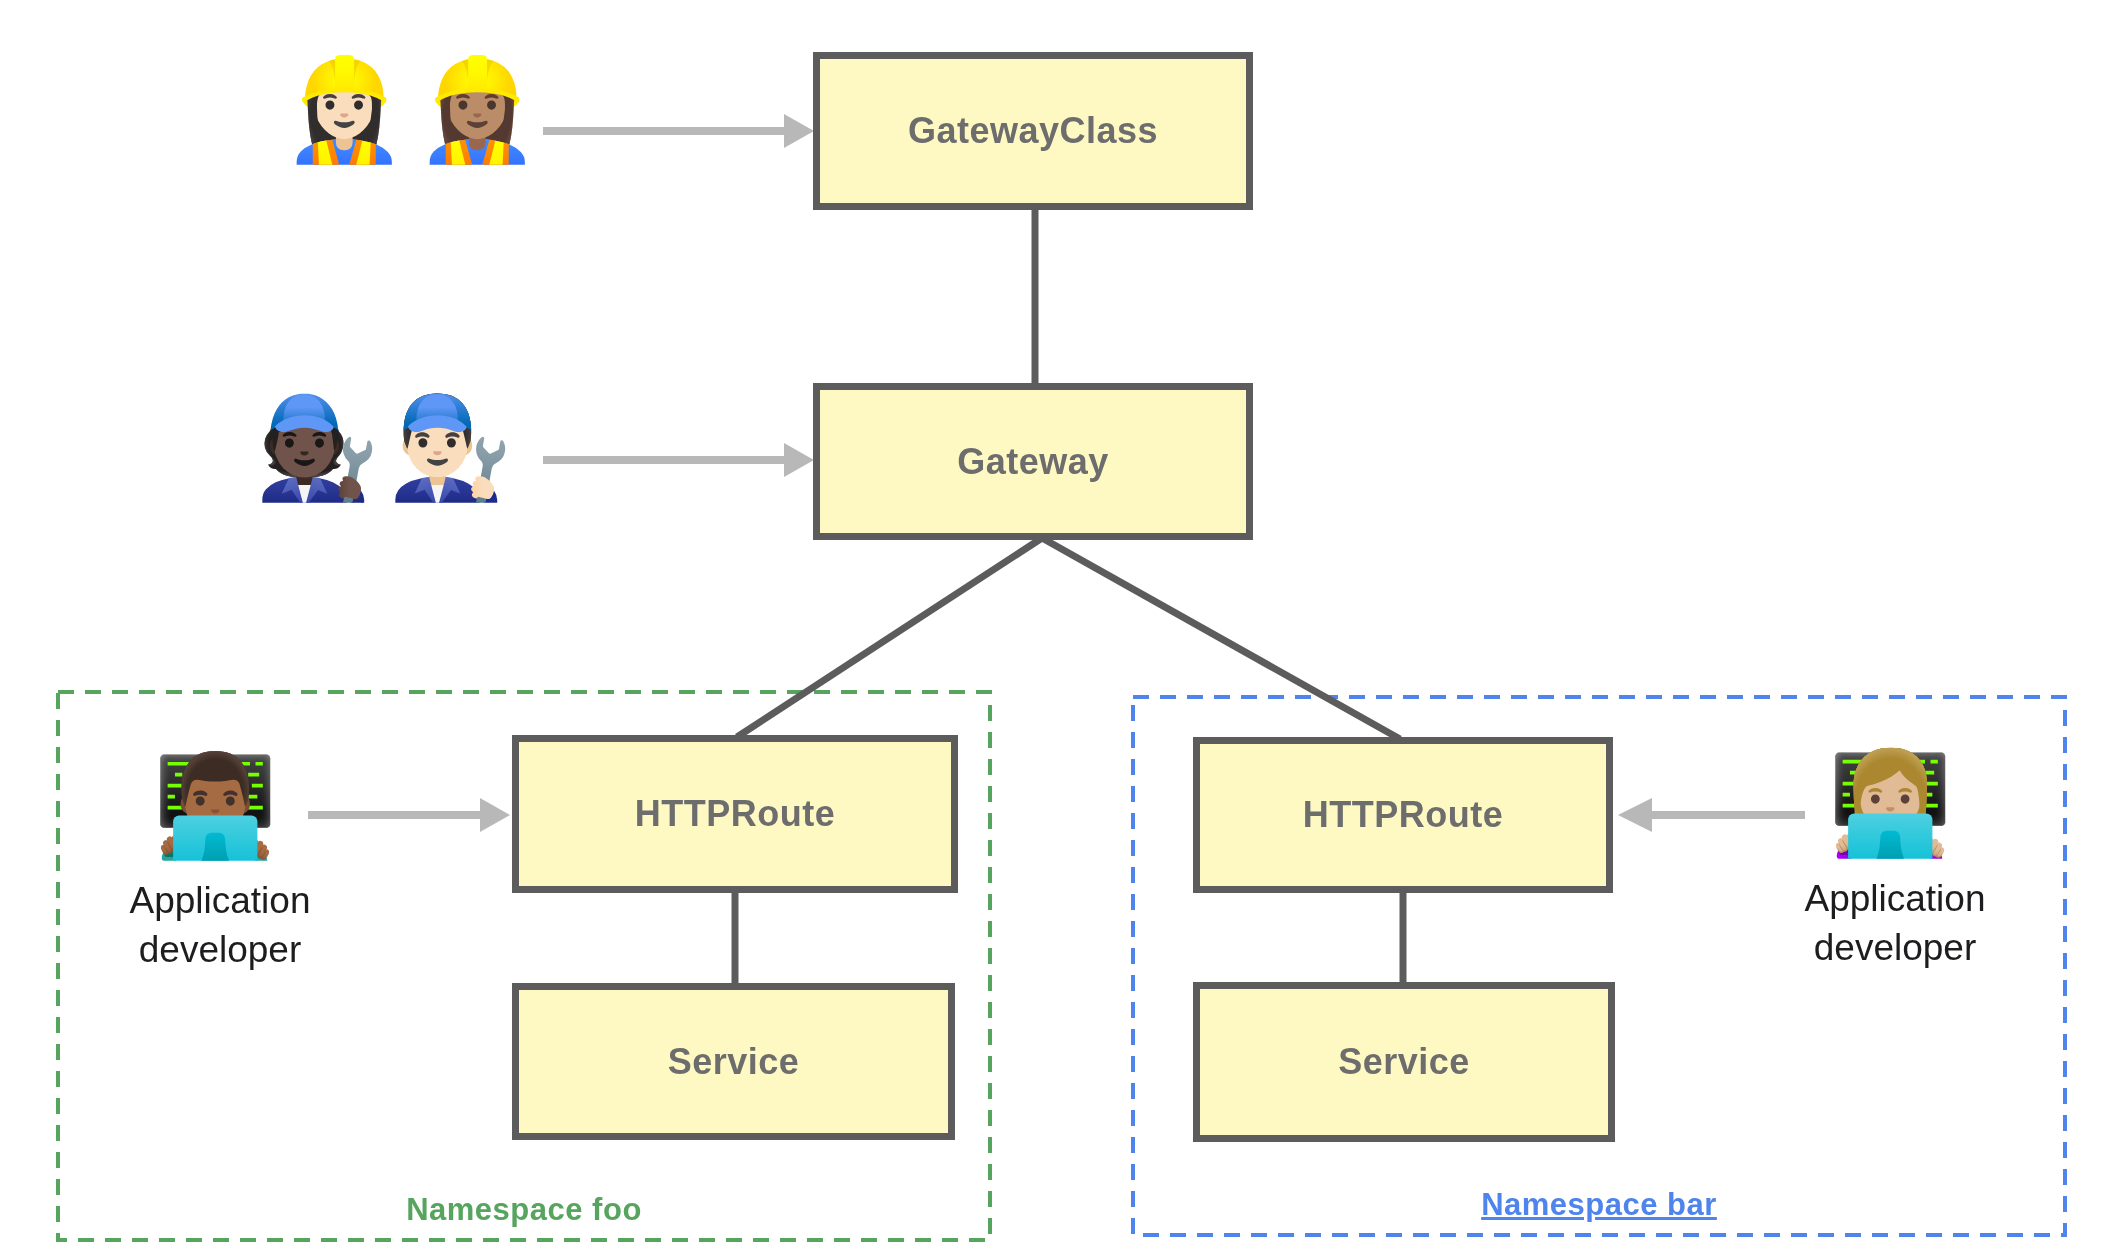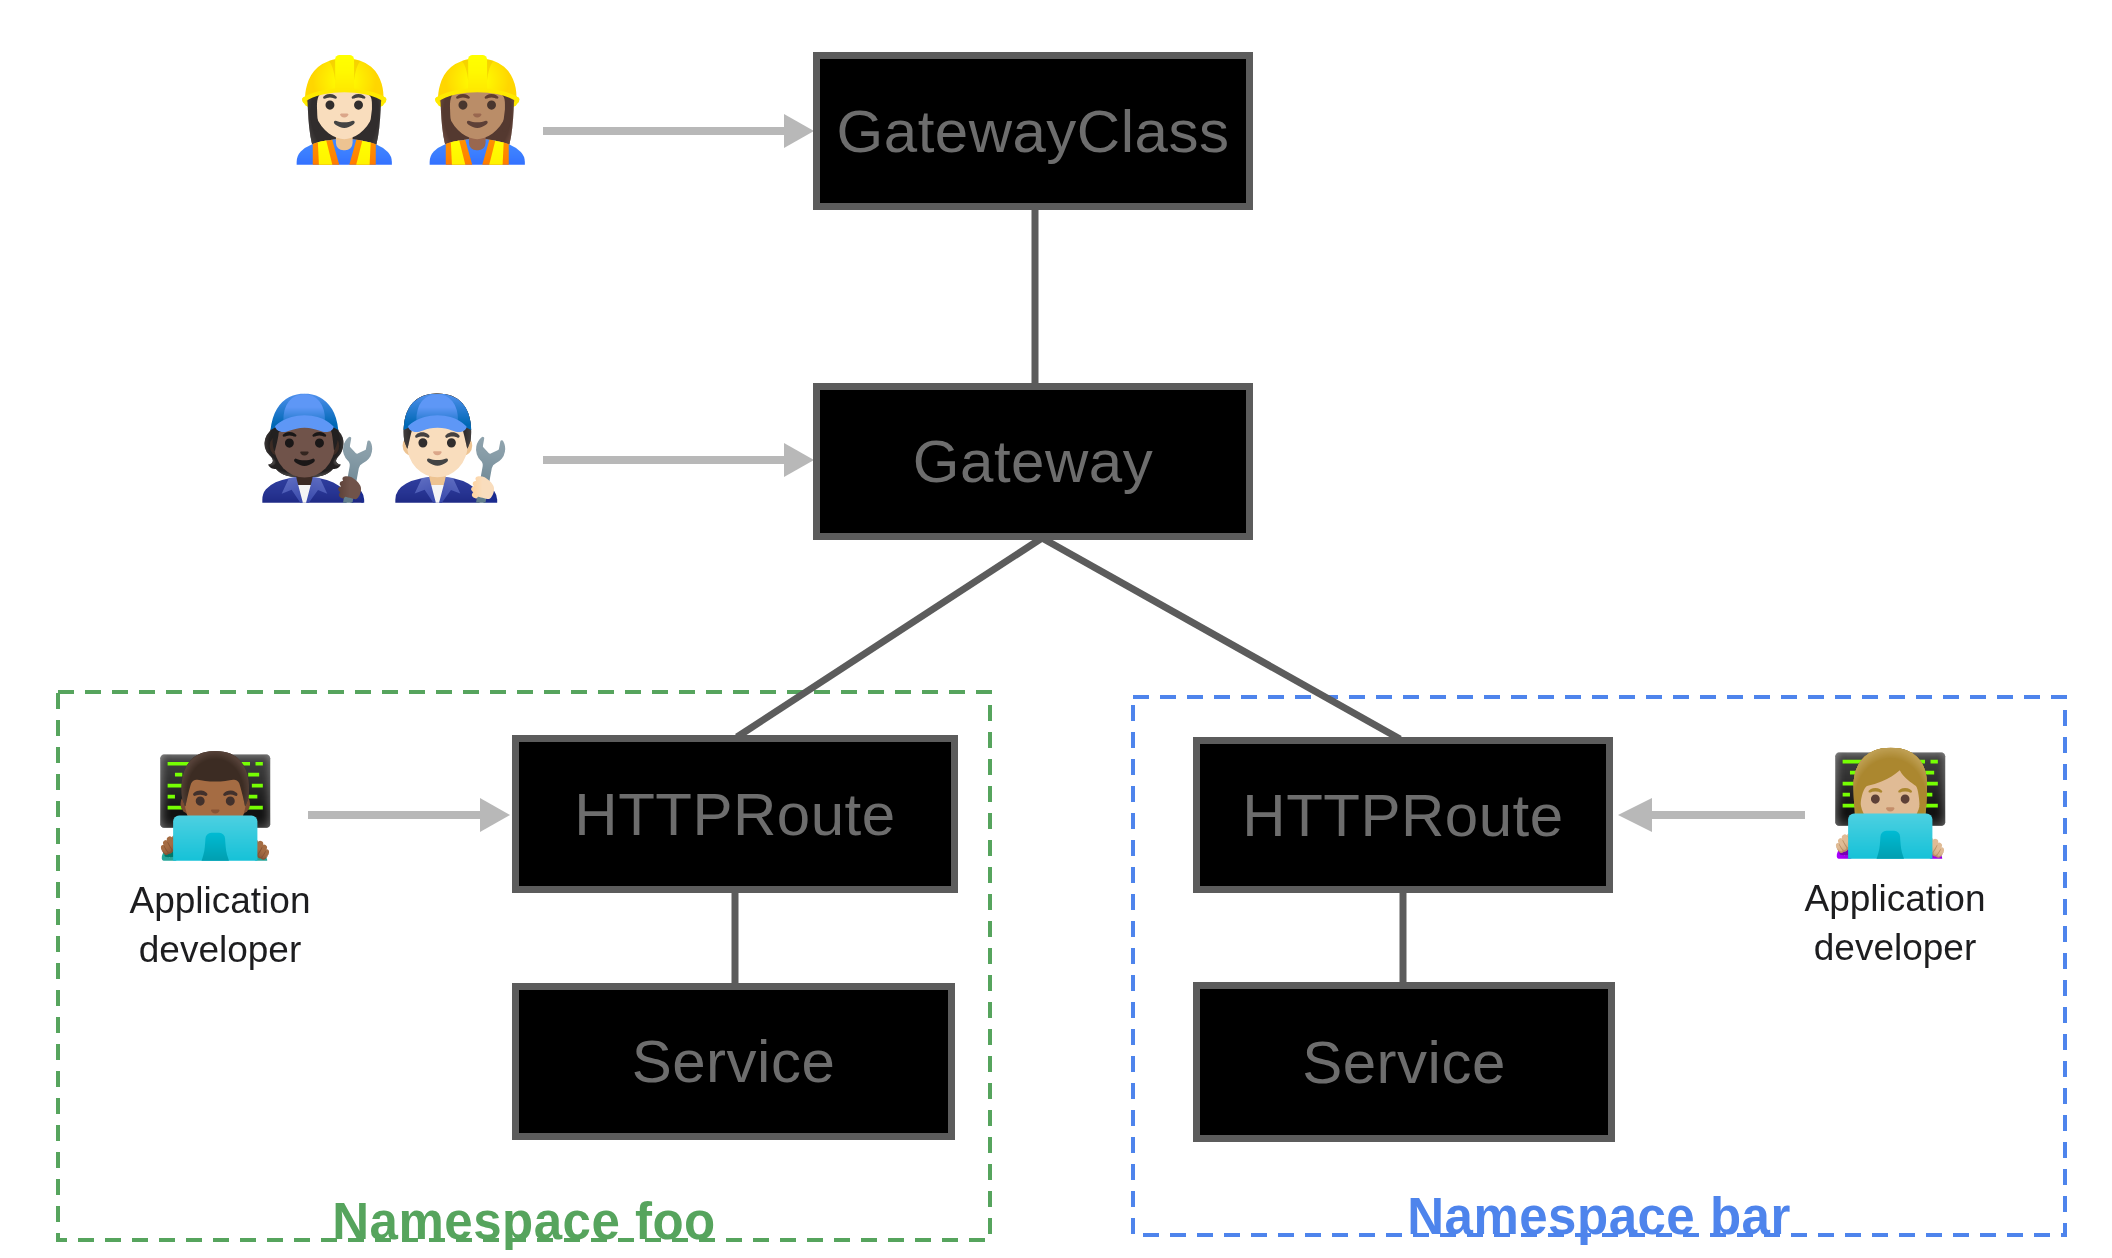--- a/index.html
+++ b/index.html
@@ -15,48 +15,48 @@
     position:relative;
     width:2112px;height:1258px;
     background:#ffffff;
     font-family:"Liberation Sans", sans-serif;
     overflow:hidden;
   }
   .overlay{position:absolute;left:0;top:0;width:2112px;height:1258px;}
   .node{
     position:absolute;
     box-sizing:border-box;
-    background:#000000;
+    background:#fef9c3;
     border:7px solid var(--box-border);
     display:flex;align-items:center;justify-content:center;
-    font-weight:400;font-size:60px;color:var(--box-text);
+    font-weight:700;font-size:36px;color:var(--box-text);
     letter-spacing:0.5px;
   }
   .persona{
     position:absolute;
     display:flex;flex-direction:column;align-items:center;
     text-align:center;
   }
   .persona .emoji{
     font-size:100px;line-height:1.15;white-space:nowrap;
     letter-spacing:8px;
   }
   .persona .plabel{
     margin-top:14px;
     font-size:37px;line-height:1.32;color:var(--persona-text);
     font-weight:400;
   }
   .ns-label{
     position:absolute;
     text-align:center;
-    font-weight:700;font-size:51px;
+    font-weight:700;font-size:31px;
     letter-spacing:0.5px;
   }
   .ns-label.foo{color:var(--ns-foo);}
-  .ns-label.bar{color:var(--ns-bar);}
+  .ns-label.bar{color:var(--ns-bar);text-decoration:underline;}
 </style>
 </head>
 <body>
 
 <div class="canvas">
 
   <svg class="overlay" viewBox="0 0 2112 1258" xmlns="http://www.w3.org/2000/svg">
 
     <rect x="58" y="692" width="932" height="548" fill="none" stroke="#56a45d" stroke-width="4" stroke-dasharray="16 11"></rect>
     <rect x="1133" y="697" width="932" height="538" fill="none" stroke="#4e84ec" stroke-width="4" stroke-dasharray="16 11"></rect>

